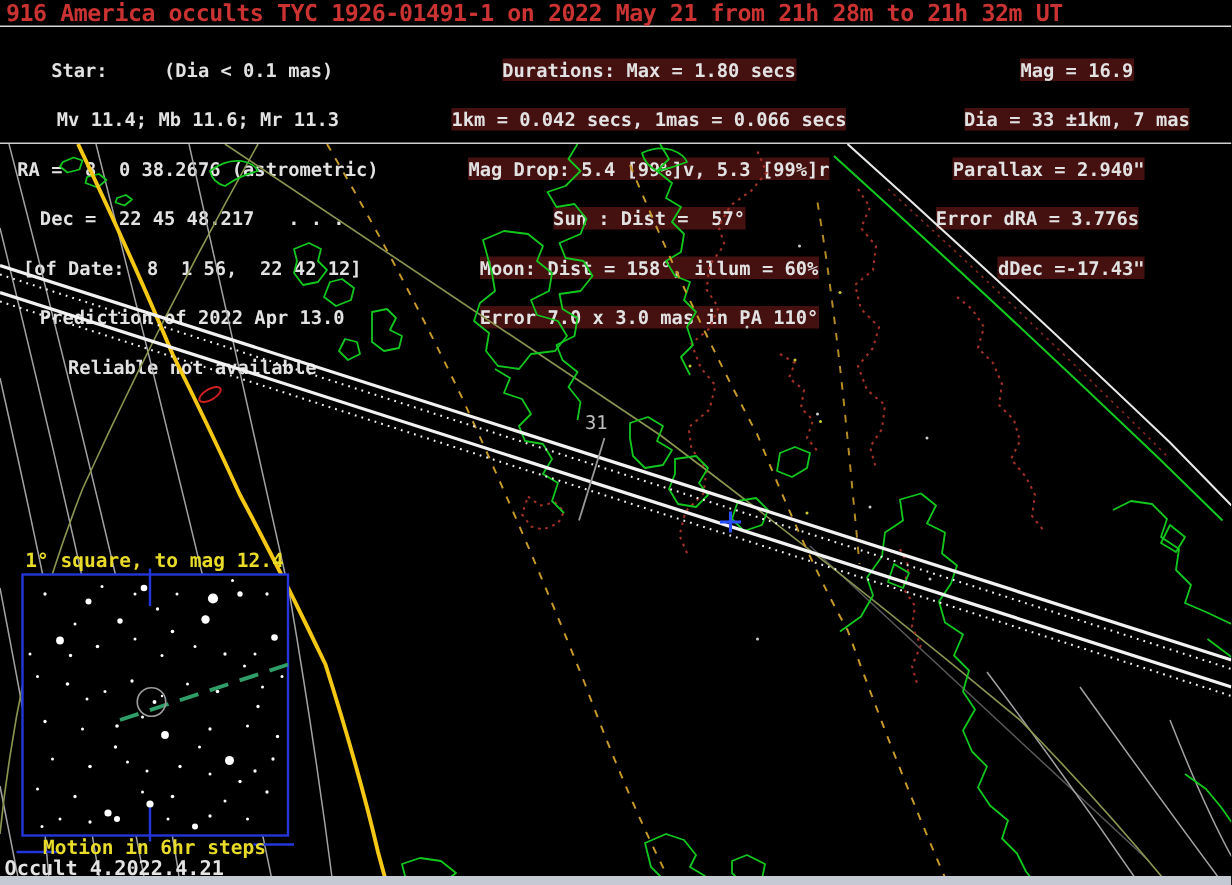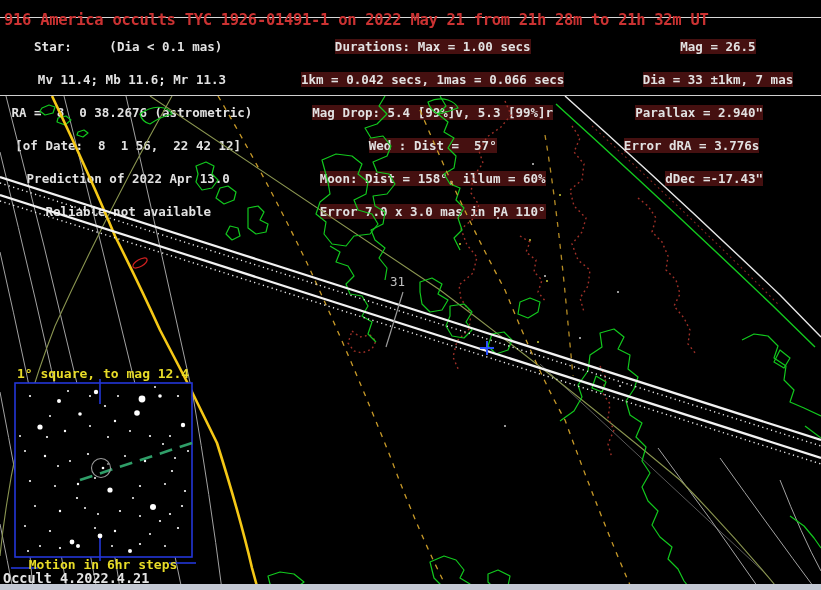--- a/index.html
+++ b/index.html
@@ -6,21 +6,21 @@
   body{
     width:821px;height:590px;position:relative;overflow:hidden;
     background:var(--c-background,#000);
     font-family:"DejaVu Sans Mono","Liberation Mono",monospace;
   }
   .title-bar{
     position:absolute;left:0;top:0;width:821px;height:17px;
     border-bottom:1px solid #d8d8d8;
   }
   .title-bar .t{
-    position:absolute;left:4px;top:11px;
+    position:absolute;left:4px;top:0;
     font-size:15.5px;font-weight:bold;letter-spacing:-0.3px;
     color:var(--c-title-red,#cb3232);white-space:pre;
   }
   .hdr{position:absolute;left:0;top:18px;width:821px;height:77px;border-bottom:1px solid #cfcfcf;text-align:center;}
   .col{position:absolute;top:1px;white-space:pre;font-size:12.5px;font-weight:bold;
        color:var(--c-header-text,#e2e2e2);line-height:11px;}
   .col-star{left:4px;}
   .col-dur{left:301px;}
   .col-ast{left:590px;}
   .hl{background:var(--c-highlight-bg,#451010);}
@@ -32,34 +32,35 @@
 
 <div class="title-bar">
   <div class="t">916 America occults TYC 1926-01491-1 on 2022 May 21 from 21h 28m to 21h 32m UT</div>
 </div>
 
 <div class="hdr">
   <div class="col col-star">
     <div><span>Star:     (Dia &lt; 0.1 mas)</span></div>
     <div><span> Mv 11.4; Mb 11.6; Mr 11.3</span></div>
     <div><span> RA =  8  0 38.2676 (astrometric)</span></div>
+    <div><span>Dec =  22 45 48.217   . . .</span></div>
     <div><span>[of Date:  8  1 56,  22 42 12]</span></div>
     <div><span>Prediction of 2022 Apr 13.0</span></div>
     <div><span>Reliable not available</span></div>
   </div>
   <div class="col col-dur">
-    <div><span class="hl">Durations: Max = 1.00 secs</span></div>
+    <div><span class="hl">Durations: Max = 1.80 secs</span></div>
     <div><span class="hl">1km = 0.042 secs, 1mas = 0.066 secs</span></div>
     <div><span class="hl">Mag Drop: 5.4 [99%]v, 5.3 [99%]r</span></div>
-    <div><span class="hl">Wed : Dist =  57°</span></div>
+    <div><span class="hl">Sun : Dist =  57°</span></div>
     <div><span class="hl">Moon: Dist = 158°, illum = 60%</span></div>
     <div><span class="hl">Error 7.0 x 3.0 mas in PA 110°</span></div>
   </div>
   <div class="col col-ast">
-    <div><span>       </span><span class="hl">Mag = 26.5</span></div>
+    <div><span>       </span><span class="hl">Mag = 16.9</span></div>
     <div><span>       </span><span class="hl">Dia = 33 ±1km, 7 mas</span></div>
     <div><span>  </span><span class="hl">Parallax = 2.940"</span></div>
     <div><span></span><span class="hl">Error dRA = 3.776s</span></div>
     <div><span>      </span><span class="hl">dDec =-17.43"</span></div>
   </div>
 </div>
 
 <div class="map-wrap">
 <svg width="821" height="494" viewBox="0 0 821 494">
 

